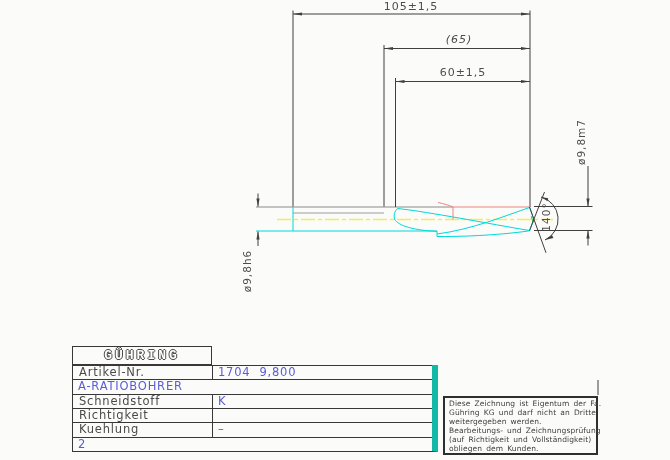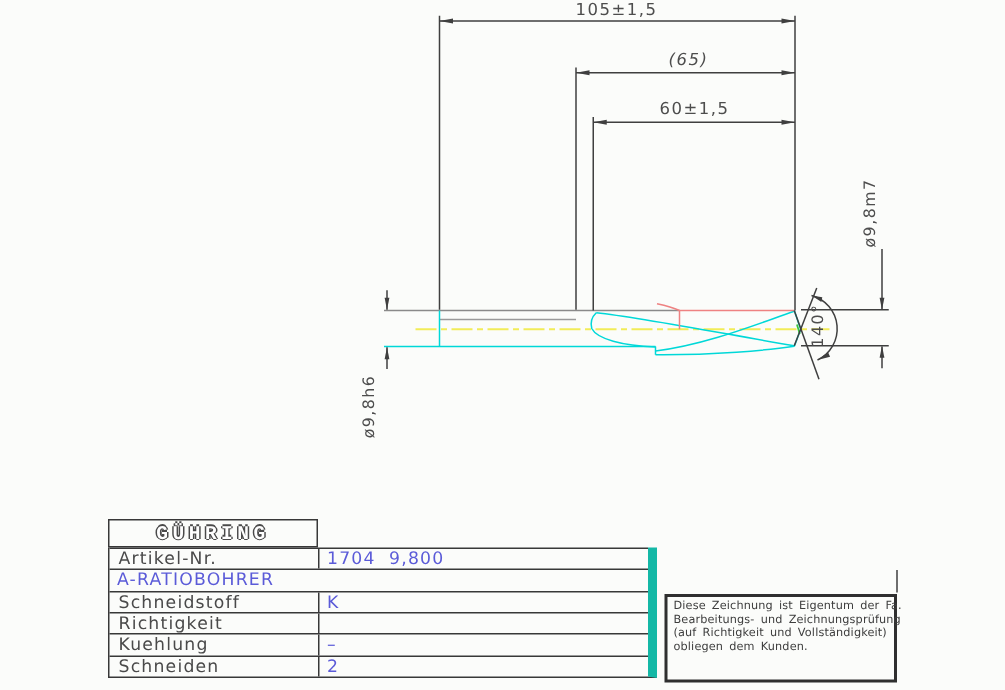--- a/index.html
+++ b/index.html
@@ -127,25 +127,26 @@
       <div class="tb-value">K</div>
     </div>
     <div class="tb-row">
       <div class="tb-label">Richtigkeit</div>
     </div>
     <div class="tb-row">
       <div class="tb-label">Kuehlung</div>
       <div class="tb-value">–</div>
     </div>
     <div class="tb-row">
-      <div class="tb-label">Schneiden</div>
       <div class="tb-value">2</div>
     </div>
   </div>
 
   <div id="note-box">
     <div class="note-line">Diese Zeichnung ist Eigentum der Fa.</div>
+    <div class="note-line">Gühring KG und darf nicht an Dritte</div>
+    <div class="note-line">weitergegeben werden.</div>
     <div class="note-line">Bearbeitungs- und Zeichnungsprüfung</div>
     <div class="note-line">(auf Richtigkeit und Vollständigkeit)</div>
     <div class="note-line">obliegen dem Kunden.</div>
   </div>
 
 </div>
 
 </body></html>

